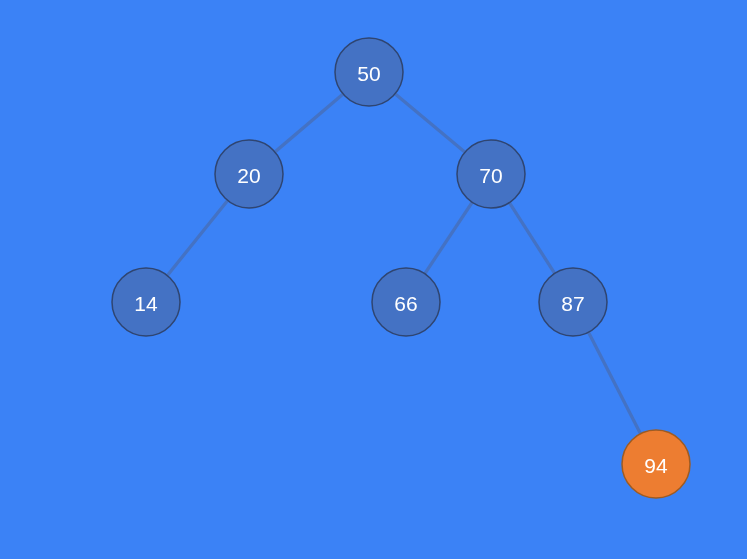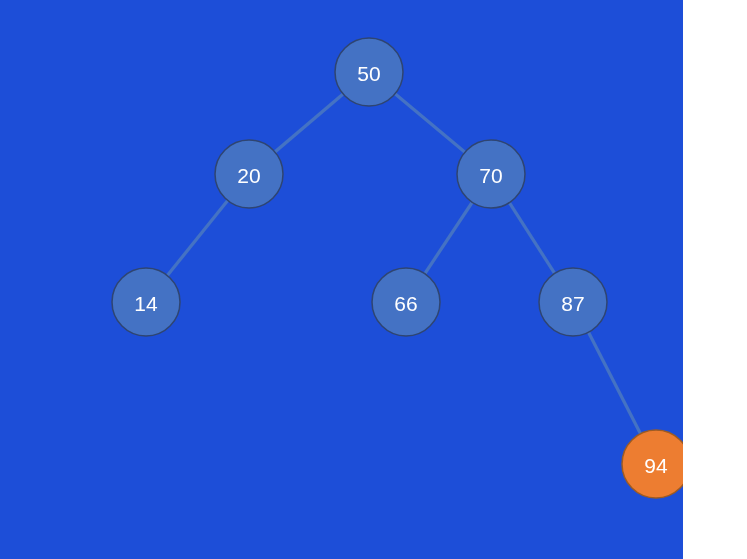--- a/index.html
+++ b/index.html
@@ -3,23 +3,23 @@
 <meta charset="utf-8">
 <style>
   html, body {
     margin: 0;
     padding: 0;
     background: #ffffff;
     font-family: "Liberation Sans", sans-serif;
   }
   .canvas-wrap {
     position: relative;
-    width: 683px;
+    width: 747px;
     height: 559px;
-    background: #1d4ed8;
+    background: #3b82f6;
     overflow: hidden;
   }
   svg text {
     font-family: "Liberation Sans", sans-serif;
     font-size: 21px;
     fill: #ffffff;
     text-anchor: middle;
     dominant-baseline: central;
   }
 </style>

